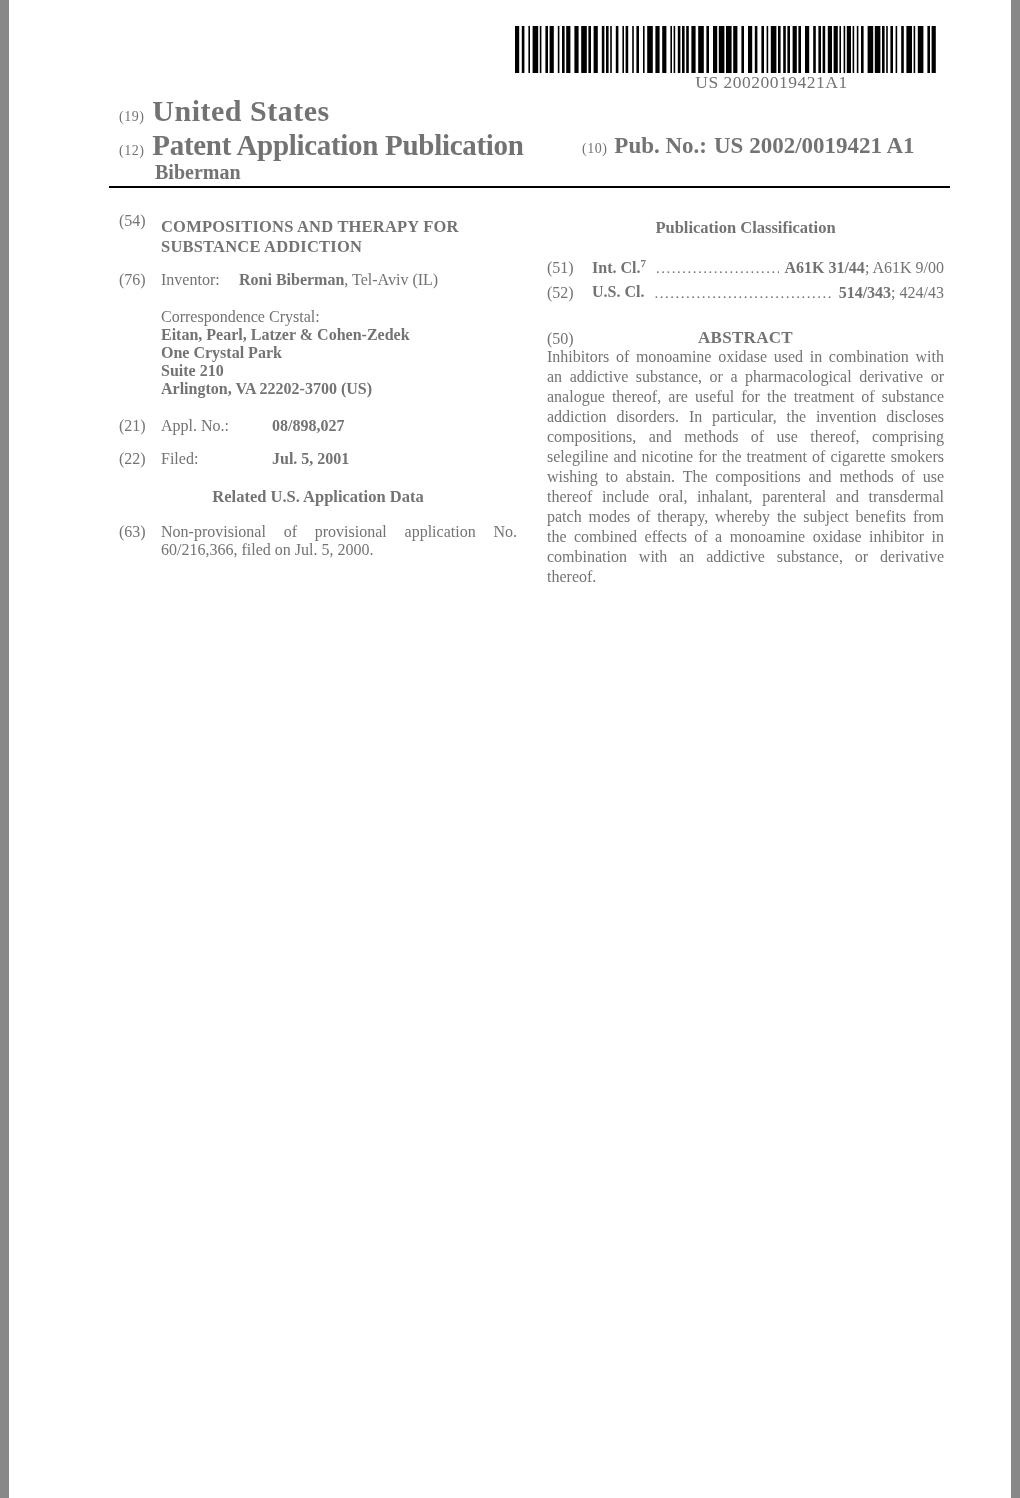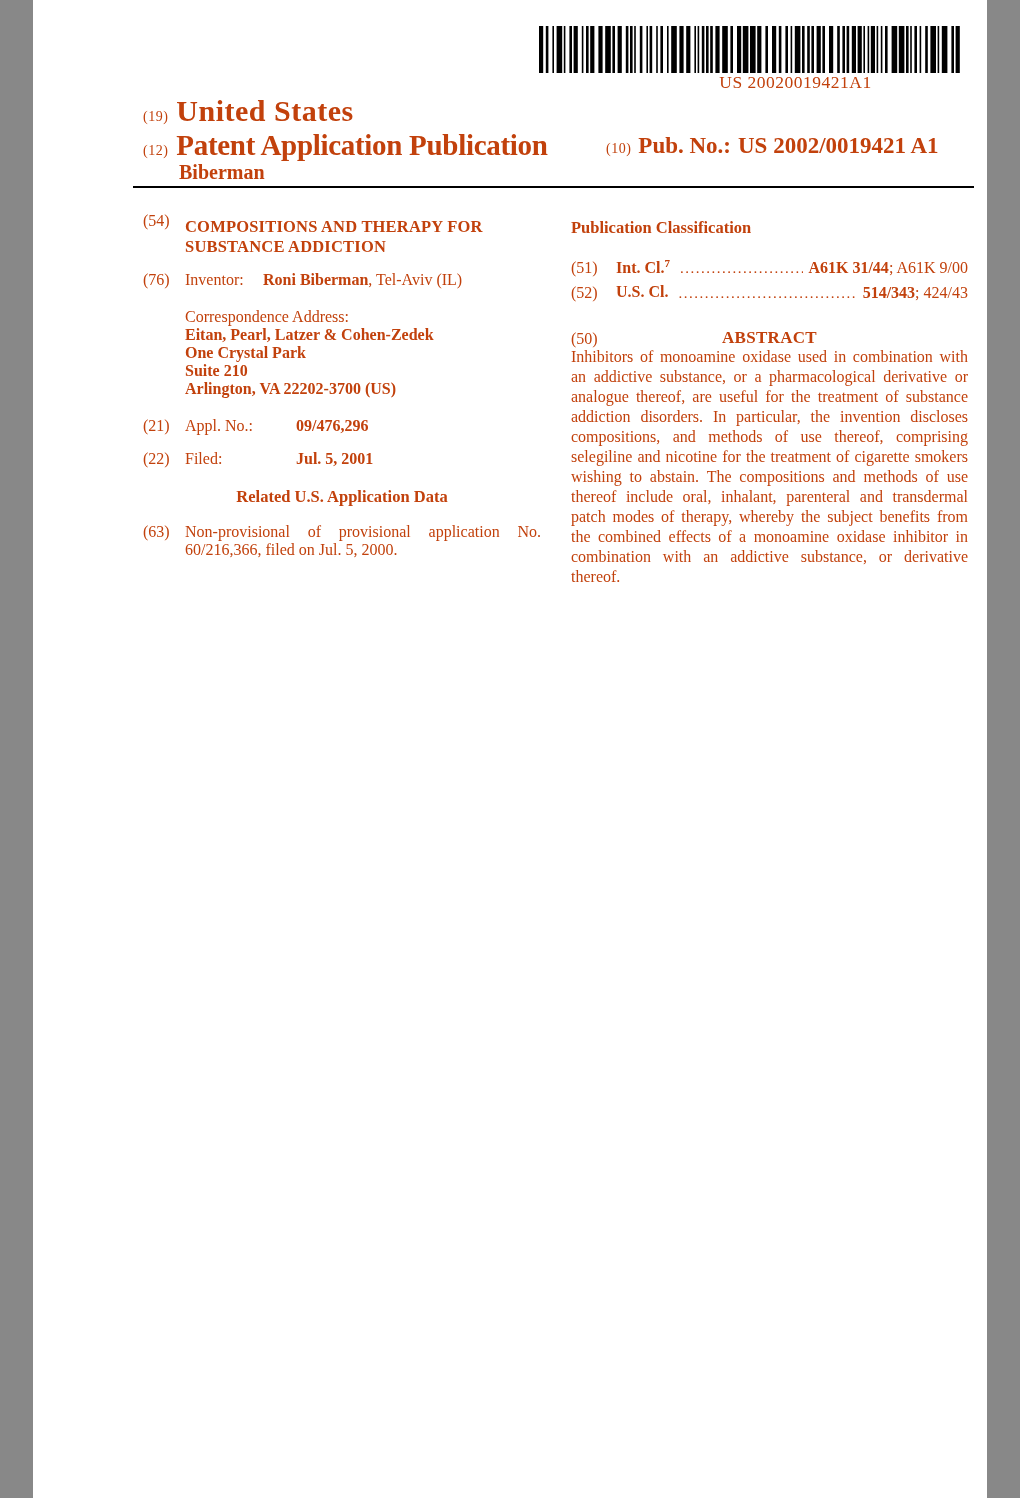--- a/index.html
+++ b/index.html
@@ -3,22 +3,23 @@
 <meta charset="utf-8">
 <style>
   html, body { margin: 0; padding: 0; background: #888; }
   .page {
     position: relative;
     width: 954px;
     height: 1498px;
     margin: 0 auto;
     background: #ffffff;
     font-family: "Liberation Serif", serif;
-    color: #c2410c;
+    color: #737373;
     overflow: hidden;
+    padding-left: 48px;
   }
 
   
   .barcode-wrap { position: absolute; left: 506px; top: 26px; width: 424px; height: 47px; }
   .barcode-wrap svg rect { fill: #000; }
   .barcode-label {
     position: absolute; left: 640px; top: 72px; width: 245px;
     text-align: center; font-size: 17.5px; letter-spacing: 0.5px;
   }
 
@@ -58,21 +59,21 @@
   .kv { margin-top: 19px; }
   .kv.filed { margin-top: 15px; }
   .kv .body { display: flex; }
   .kv .lbl { width: 111px; flex: none; }
   .kv .val { font-weight: bold; }
   .related-heading { margin-top: 20px; text-align: center; font-weight: bold; font-size: 16.5px; }
   .cont63 { margin-top: 17px; }
   .cont63 .body { text-align: justify; text-align-last: left; }
 
   
-  .pub-class-heading { padding-top: 7px; font-weight: bold; font-size: 16.5px; }
+  .pub-class-heading { padding-top: 7px; text-align: center; font-weight: bold; font-size: 16.5px; }
   .clsrows { margin-top: 17px; }
   .clsrow { display: flex; align-items: baseline; line-height: 19px; }
   .clsrow .num { flex: none; width: 45px; }
   .clsrow .lbl { flex: none; font-weight: bold; }
   .clsrow sup { font-size: 11px; font-weight: bold; }
   .clsrow .leader { flex: 1 1 auto; min-width: 0; overflow: hidden; white-space: nowrap; letter-spacing: 1.5px; font-size: 15px; margin: 0 5px 0 10px; }
   .clsrow .val { flex: none; white-space: nowrap; }
   .clsrow .val b { font-weight: bold; }
   .abstract-head { position: relative; margin-top: 26px; }
   .abstract-head .num { position: absolute; left: 0; top: 1px; }
@@ -187,32 +188,32 @@
     </div>
 
     <div class="item inventor">
       <span class="num">(76)</span>
       <div class="body">
         <span class="lbl">Inventor:</span><span class="name">Roni Biberman</span><span>, Tel-Aviv (IL)</span>
       </div>
     </div>
 
     <div class="correspondence">
-      <div>Correspondence Address:</div>
+      <div>Correspondence Crystal:</div>
       <div class="addr">Eitan, Pearl, Latzer &amp; Cohen-Zedek</div>
       <div class="addr">One Crystal Park</div>
       <div class="addr">Suite 210</div>
       <div class="addr">Arlington, VA 22202-3700 (US)</div>
     </div>
 
     <div class="item kv">
       <span class="num">(21)</span>
       <div class="body">
         <span class="lbl">Appl. No.:</span>
-        <span class="val">09/476,296</span>
+        <span class="val">08/898,027</span>
       </div>
     </div>
 
     <div class="item kv filed">
       <span class="num">(22)</span>
       <div class="body">
         <span class="lbl">Filed:</span>
         <span class="val">Jul. 5, 2001</span>
       </div>
     </div>

